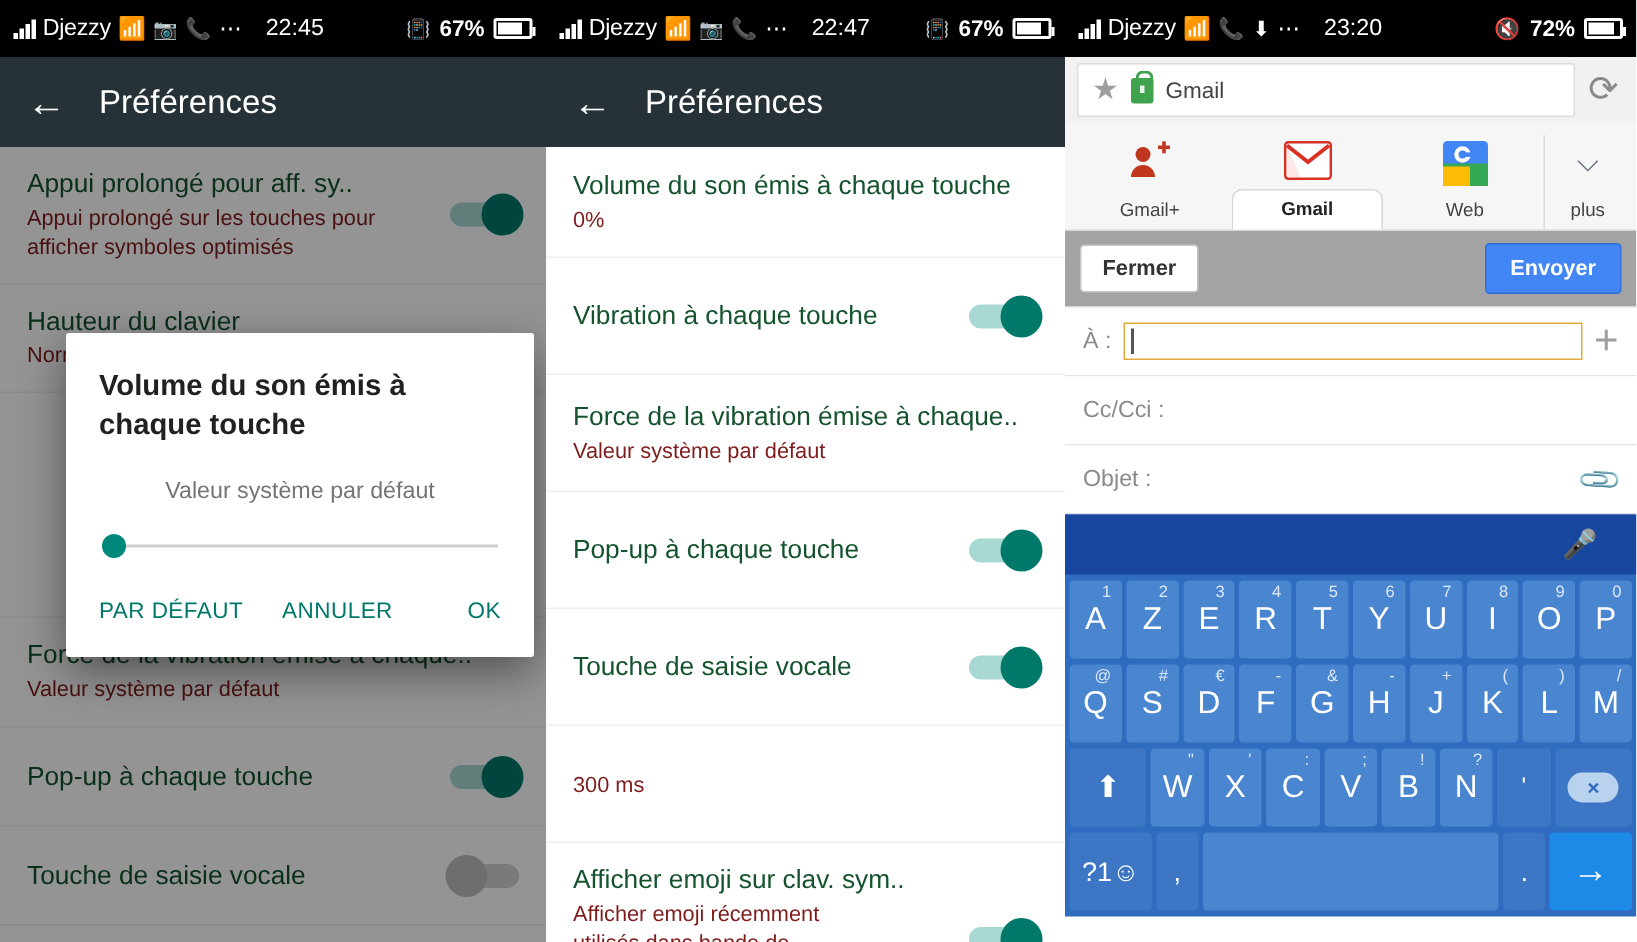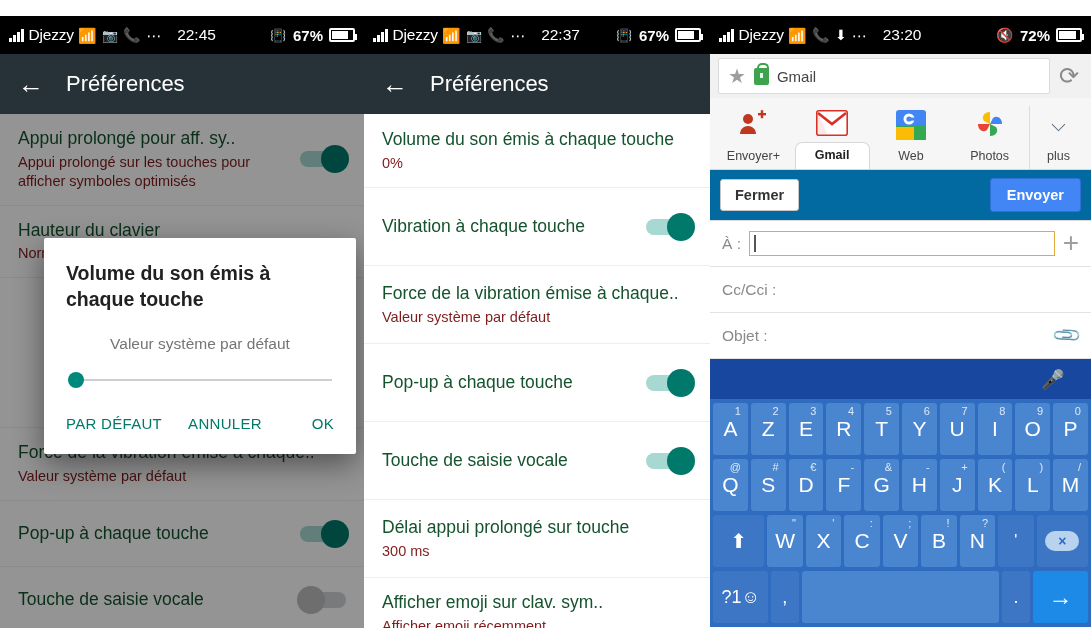--- a/index.html
+++ b/index.html
@@ -2,21 +2,21 @@
 <html><head>
 <meta charset="utf-8">
 <style>
   * { box-sizing: border-box; margin: 0; padding: 0; }
   html, body {
     width: 1091px; height: 628px;
     background: #ffffff;
     font-family: "Liberation Sans", sans-serif;
     overflow: hidden;
   }
-  .screens { display: flex; width: 1091px; height: 544px; margin-top: 16px; }
+  .screens { display: flex; width: 1091px; height: 544px; }
 
   
   .panel { position: relative; height: 628px; overflow: hidden; background: #fff; }
   .panel-1 { width: 364px; }
   .panel-2 { width: 346px; }
   .panel-3 { width: 381px; }
 
   
   .statusbar {
     height: 38px; background: #000; color: #fff;
@@ -138,21 +138,21 @@
   .gapp.active .glabel {
     font-weight: bold; color: #222; background: #fff;
     border: 1px solid #d7d7d7; border-bottom: none;
     border-radius: 7px 7px 0 0; margin: 0 2px; padding: 5px 0 7px 0;
   }
   .gapp.more { flex: 0 0 58px; border-left: 1px solid #dcdcdc; }
   .chev { color: #5b6b7d; font-size: 19px; line-height: .8; }
 
   .composebar {
     display: flex; align-items: center; justify-content: space-between;
-    padding: 8px 10px; background: #0369a1; border-bottom: 1px solid #dadada;
+    padding: 8px 10px; background: #a3a3a3; border-bottom: 1px solid #dadada;
   }
   .btn-close {
     background: #fff; border: 1px solid #c6c6c6; border-radius: 3px;
     padding: 7px 14px; font-size: 14.5px; font-weight: bold; color: #333;
   }
   .btn-send {
     background: #4285f4; border: 1px solid #2f6fd6; border-radius: 3px;
     padding: 8px 16px; font-size: 14.5px; font-weight: bold; color: #fff;
   }
   .field {
@@ -301,21 +301,21 @@
             <i></i>
             <i></i>
             <i></i>
             <i></i>
           </span>
         <span class="carrier">Djezzy</span>
         <span class="ico">📶</span>
         <span class="ico" style="font-size:13px">📷</span>
         <span class="ico" style="font-size:14px">📞</span>
         <span class="ico">⋯</span>
-        <span class="clock">22:37</span>
+        <span class="clock">22:47</span>
       </div>
       <div class="sb-right">
         <span class="ico" style="font-size:13px">📳</span>
         <span class="pct">67%</span>
         <span class="batt">
             <span style="width:16px"></span>
           </span>
       </div>
     </div>
 
@@ -356,21 +356,20 @@
       <div class="row" style="min-height:78px">
         <div class="texts">
           <div class="rtitle">Touche de saisie vocale</div>
         </div>
         <div class="sw on">
             <span class="knob"></span>
           </div>
       </div>
       <div class="row" style="min-height:78px">
         <div class="texts">
-          <div class="rtitle">Délai appui prolongé sur touche</div>
           <div class="rsub">300 ms</div>
         </div>
       </div>
       <div class="row" style="min-height:110px">
         <div class="texts">
           <div class="rtitle">Afficher emoji sur clav. sym..</div>
           <div class="rsub" style="max-width:195px">Afficher emoji récemment utilisés dans bande de suggestions du clavier symboles</div>
         </div>
         <div class="sw on">
             <span class="knob"></span>
@@ -417,21 +416,21 @@
     <div class="gapps">
       <div class="gapp">
         <div class="gicon">
           <svg width="30" height="30" viewBox="0 0 30 30">
             <circle cx="10" cy="9" r="5" fill="#c1361f"></circle>
             <path d="M2 24c0-5 4-8 8-8s8 3 8 8z" fill="#c1361f"></path>
             <rect x="20" y="3" width="8" height="2.4" fill="#c1361f"></rect>
             <rect x="22.8" y="0.2" width="2.4" height="8" fill="#c1361f"></rect>
           </svg>
         </div>
-        <div class="glabel">Envoyer+</div>
+        <div class="glabel">Gmail+</div>
       </div>
       <div class="gapp active">
         <div class="gicon">
           <svg width="32" height="26" viewBox="0 0 32 26">
             <rect x="0.8" y="0.8" width="30.4" height="24.4" rx="2" fill="#fff" stroke="#d93025" stroke-width="1.6"></rect>
             <path d="M2 3 L16 14 L30 3" fill="none" stroke="#d93025" stroke-width="2.6"></path>
             <path d="M2 3 L2 24 L11 24 Z" fill="#ea4335" opacity="0.12"></path>
           </svg>
         </div>
         <div class="glabel">Gmail</div>
@@ -442,31 +441,20 @@
             <rect width="30" height="30" rx="3" fill="#4285f4"></rect>
             <path d="M0 15h30v15H0z" fill="#34a853"></path>
             <path d="M0 17h18v13H0z" fill="#fbbc05"></path>
             <circle cx="13" cy="9" r="5.5" fill="#fff"></circle>
             <rect x="13" y="7.6" width="9" height="3" fill="#4285f4"></rect>
             <circle cx="13" cy="9" r="2.6" fill="#4285f4"></circle>
           </svg>
         </div>
         <div class="glabel">Web</div>
       </div>
-      <div class="gapp">
-        <div class="gicon">
-          <svg width="30" height="30" viewBox="0 0 30 30">
-            <path d="M15 14 L15 2 C9 2 6 7 9 11 Z" fill="#fbbc05"></path>
-            <path d="M15 14 L27 14 C27 8 22 5 18 8 Z" fill="#4285f4"></path>
-            <path d="M15 14 L15 26 C21 26 24 21 21 17 Z" fill="#34a853"></path>
-            <path d="M15 14 L3 14 C3 20 8 23 12 20 Z" fill="#ea4335"></path>
-          </svg>
-        </div>
-        <div class="glabel">Photos</div>
-      </div>
       <div class="gapp more">
         <div class="gicon">
           <span class="chev">⌵</span>
         </div>
         <div class="glabel">plus</div>
       </div>
     </div>
 
     <div class="composebar">
       <span class="btn-close">Fermer</span>

